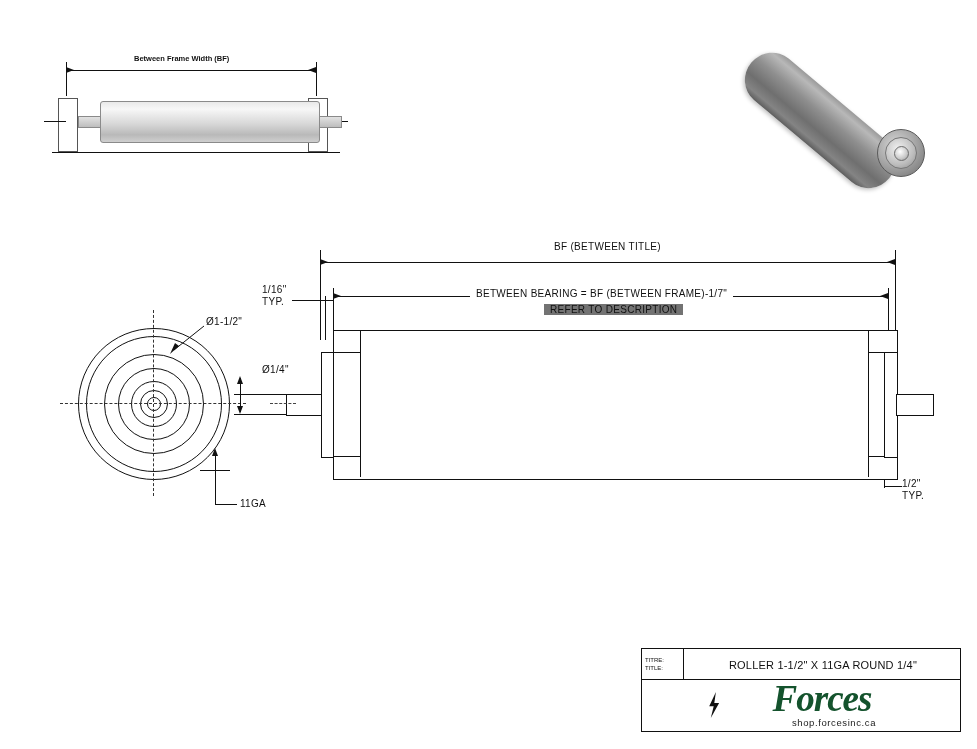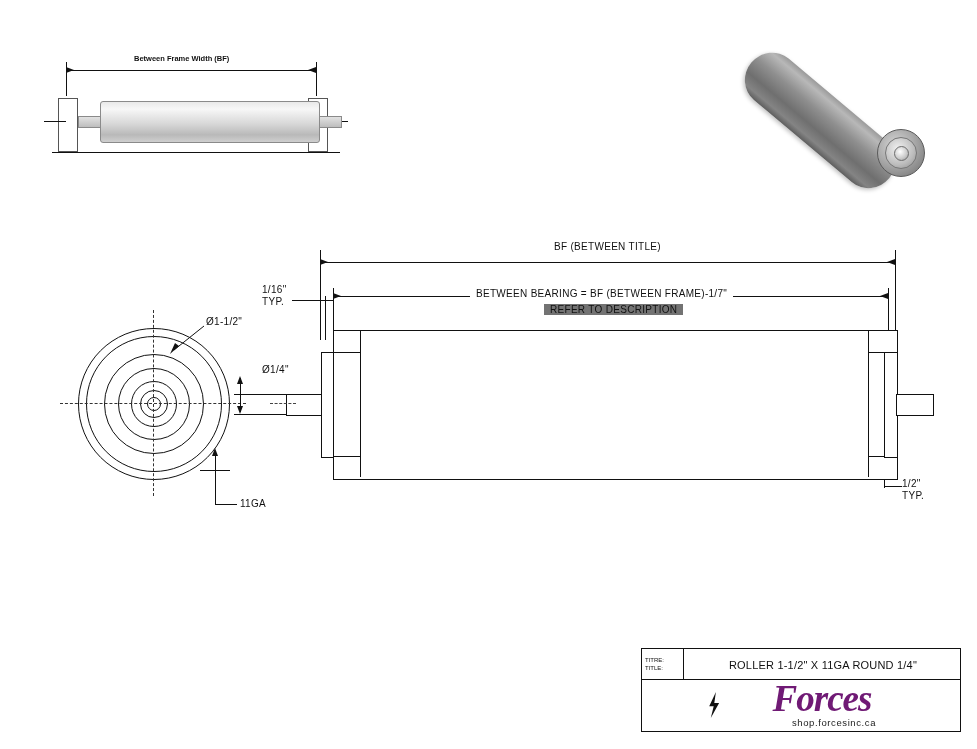--- a/index.html
+++ b/index.html
@@ -241,21 +241,21 @@
     display: flex;
     align-items: center;
     justify-content: center;
     flex-direction: column;
   }
   .logo-word {
     font-family: "Liberation Serif", serif;
     font-size: 37px;
     font-weight: bold;
     font-style: italic;
-    color: #701a75;
+    color: #14532d;
     letter-spacing: -1px;
     line-height: 34px;
     text-align: center;
   }
   .logo-sub {
     font-family: "Liberation Sans", sans-serif;
     font-size: 9.5px;
     color: #222;
     letter-spacing: 0.6px;
     margin-top: 1px;

